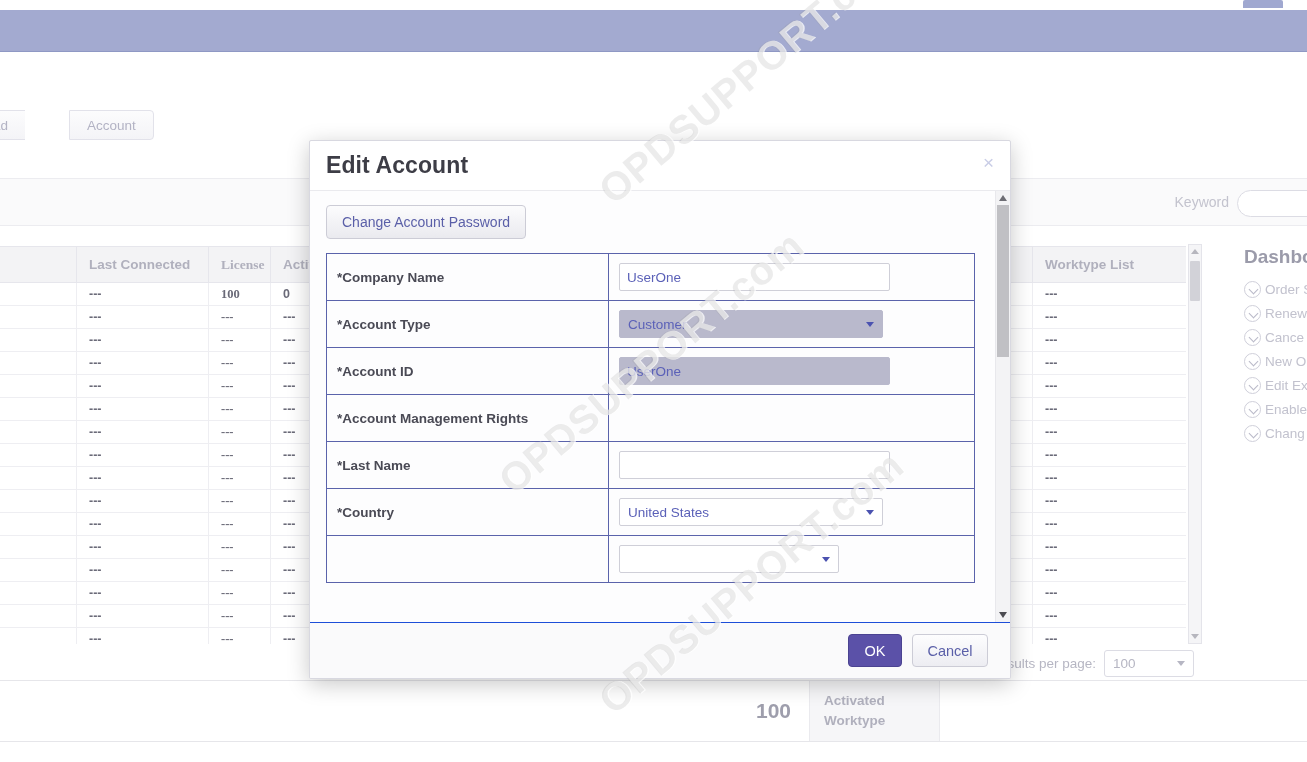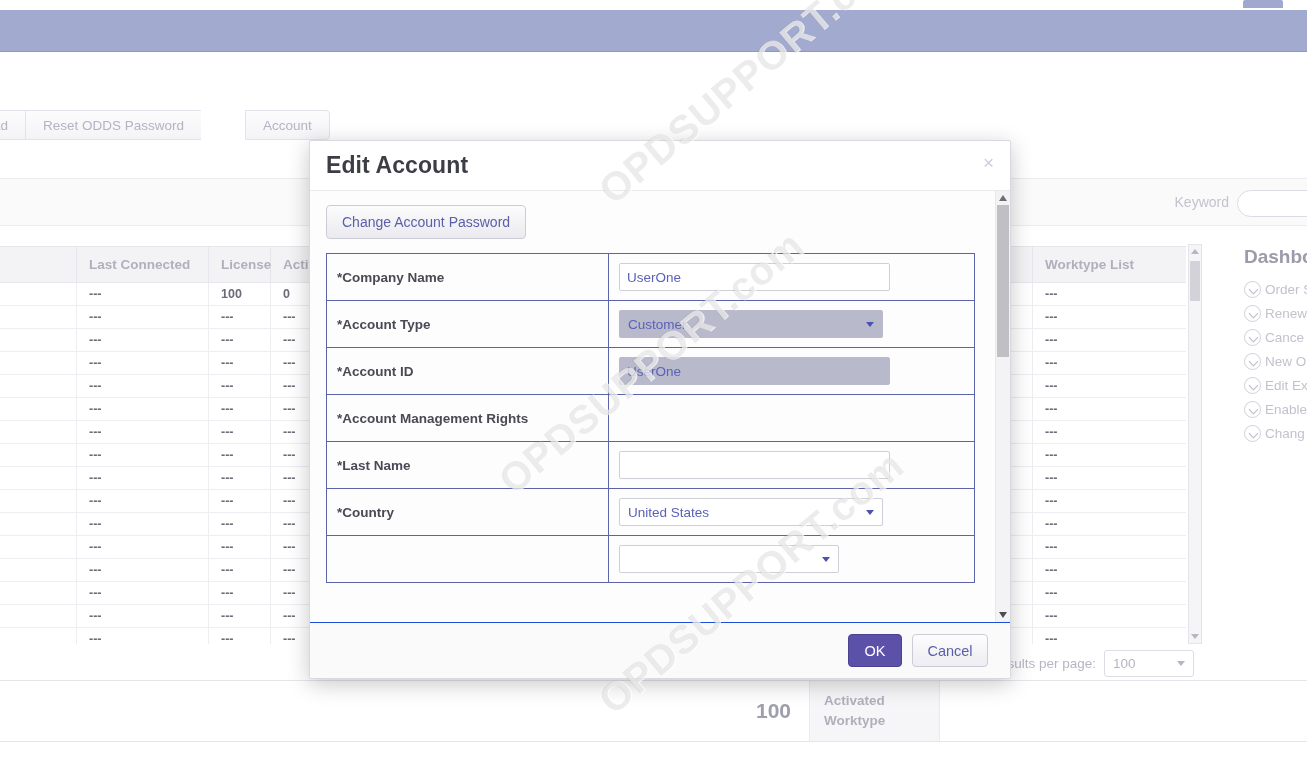--- a/index.html
+++ b/index.html
@@ -123,21 +123,21 @@
     font-weight: bold;
     padding: 0 12px;
     background: #fff;
     white-space: nowrap;
     overflow: hidden;
   }
   td.light { color: #aeaebc; font-weight: normal; }
 
   .col-email { width: 180px; }
   .col-lc { width: 132px; }
-  .col-lic { width: 62px; }
+  .col-lic { width: 62px; font-family: Liberation Serif, serif; }
   .col-act { width: 62px; }
   .col-mid { width: 700px; }
   .col-wt { width: 154px; }
 
   
   .tbl-scroll {
     position: absolute; left: 1188px; top: 244px;
     width: 14px; height: 400px;
     background: #f5f5f7;
     border: 1px solid #e4e4ea;
@@ -382,21 +382,20 @@
 </head>
 <body>
 
 <div id="page">
 
   <div class="topnotch"></div>
   <div class="topbar"></div>
 
   <div class="tabstrip">
     <div class="tab">Download</div>
-    <div class="tab">Reset ODDS Password</div>
     <div class="tab">Account</div>
   </div>
 
   <div class="searchrow">
     <div class="kw-label">Keyword</div>
     <div class="kw-input"></div>
   </div>
 
   <div class="table-wrap">
     <table class="grid">

